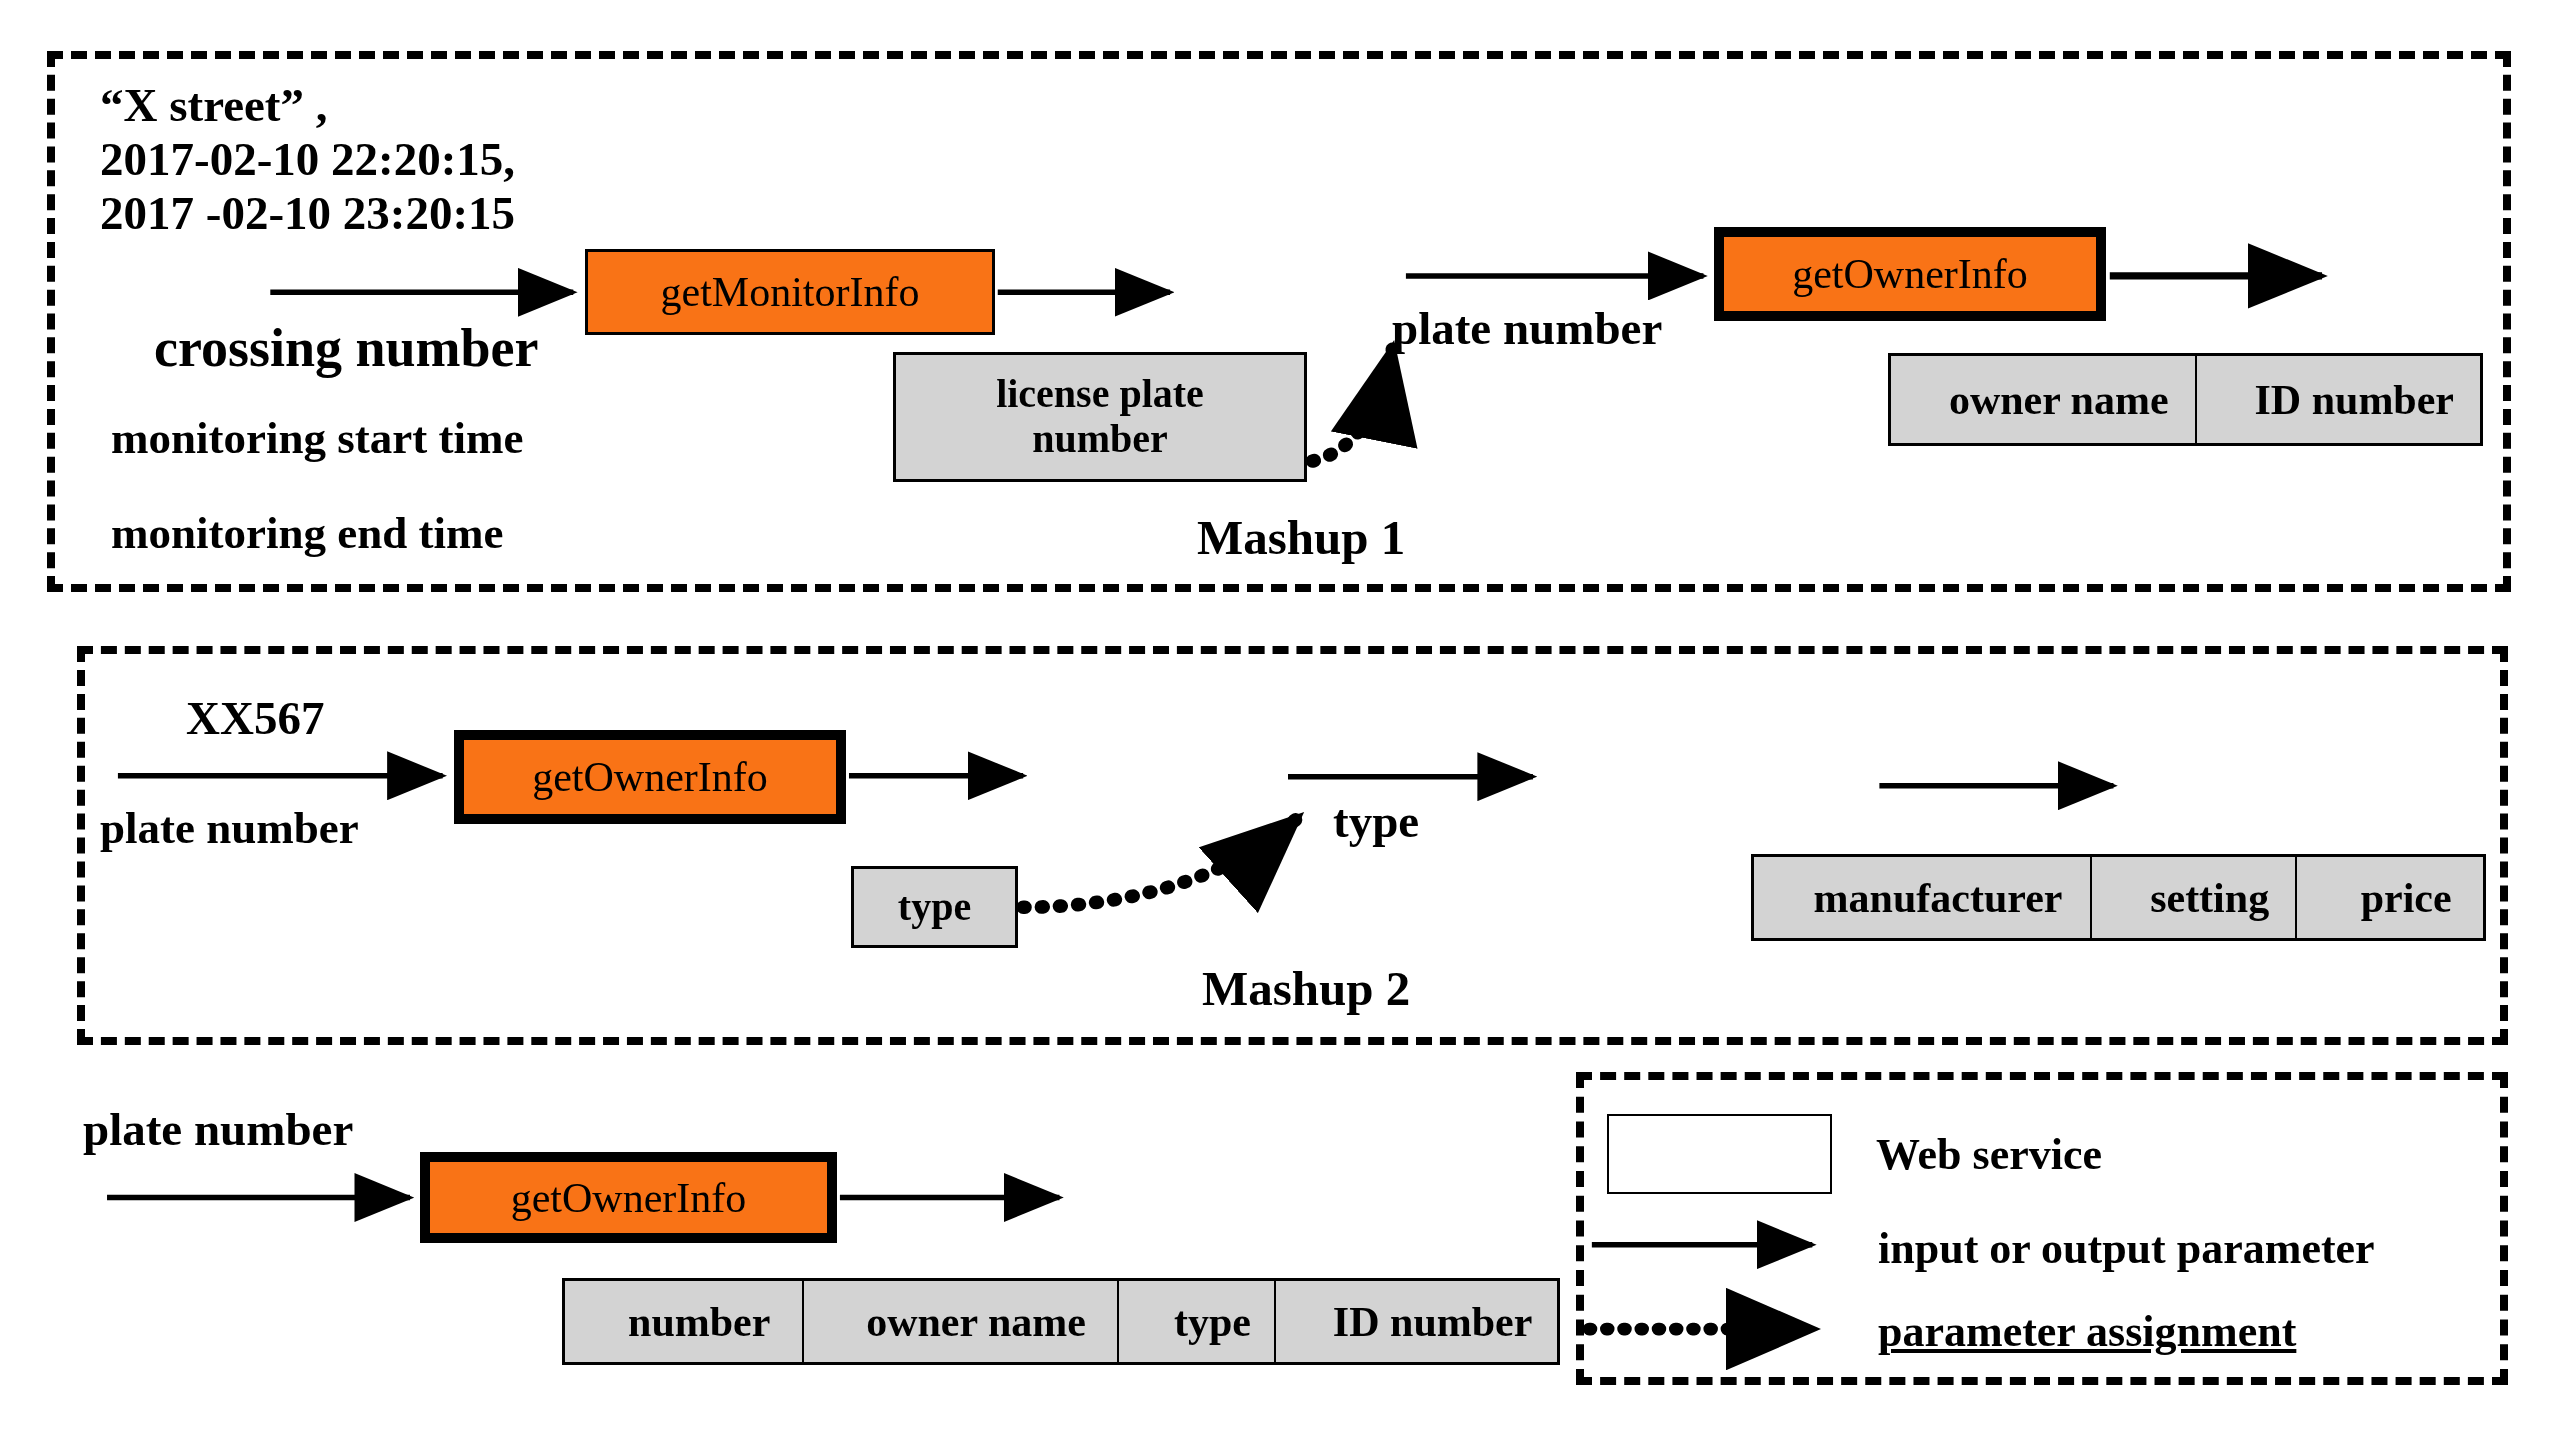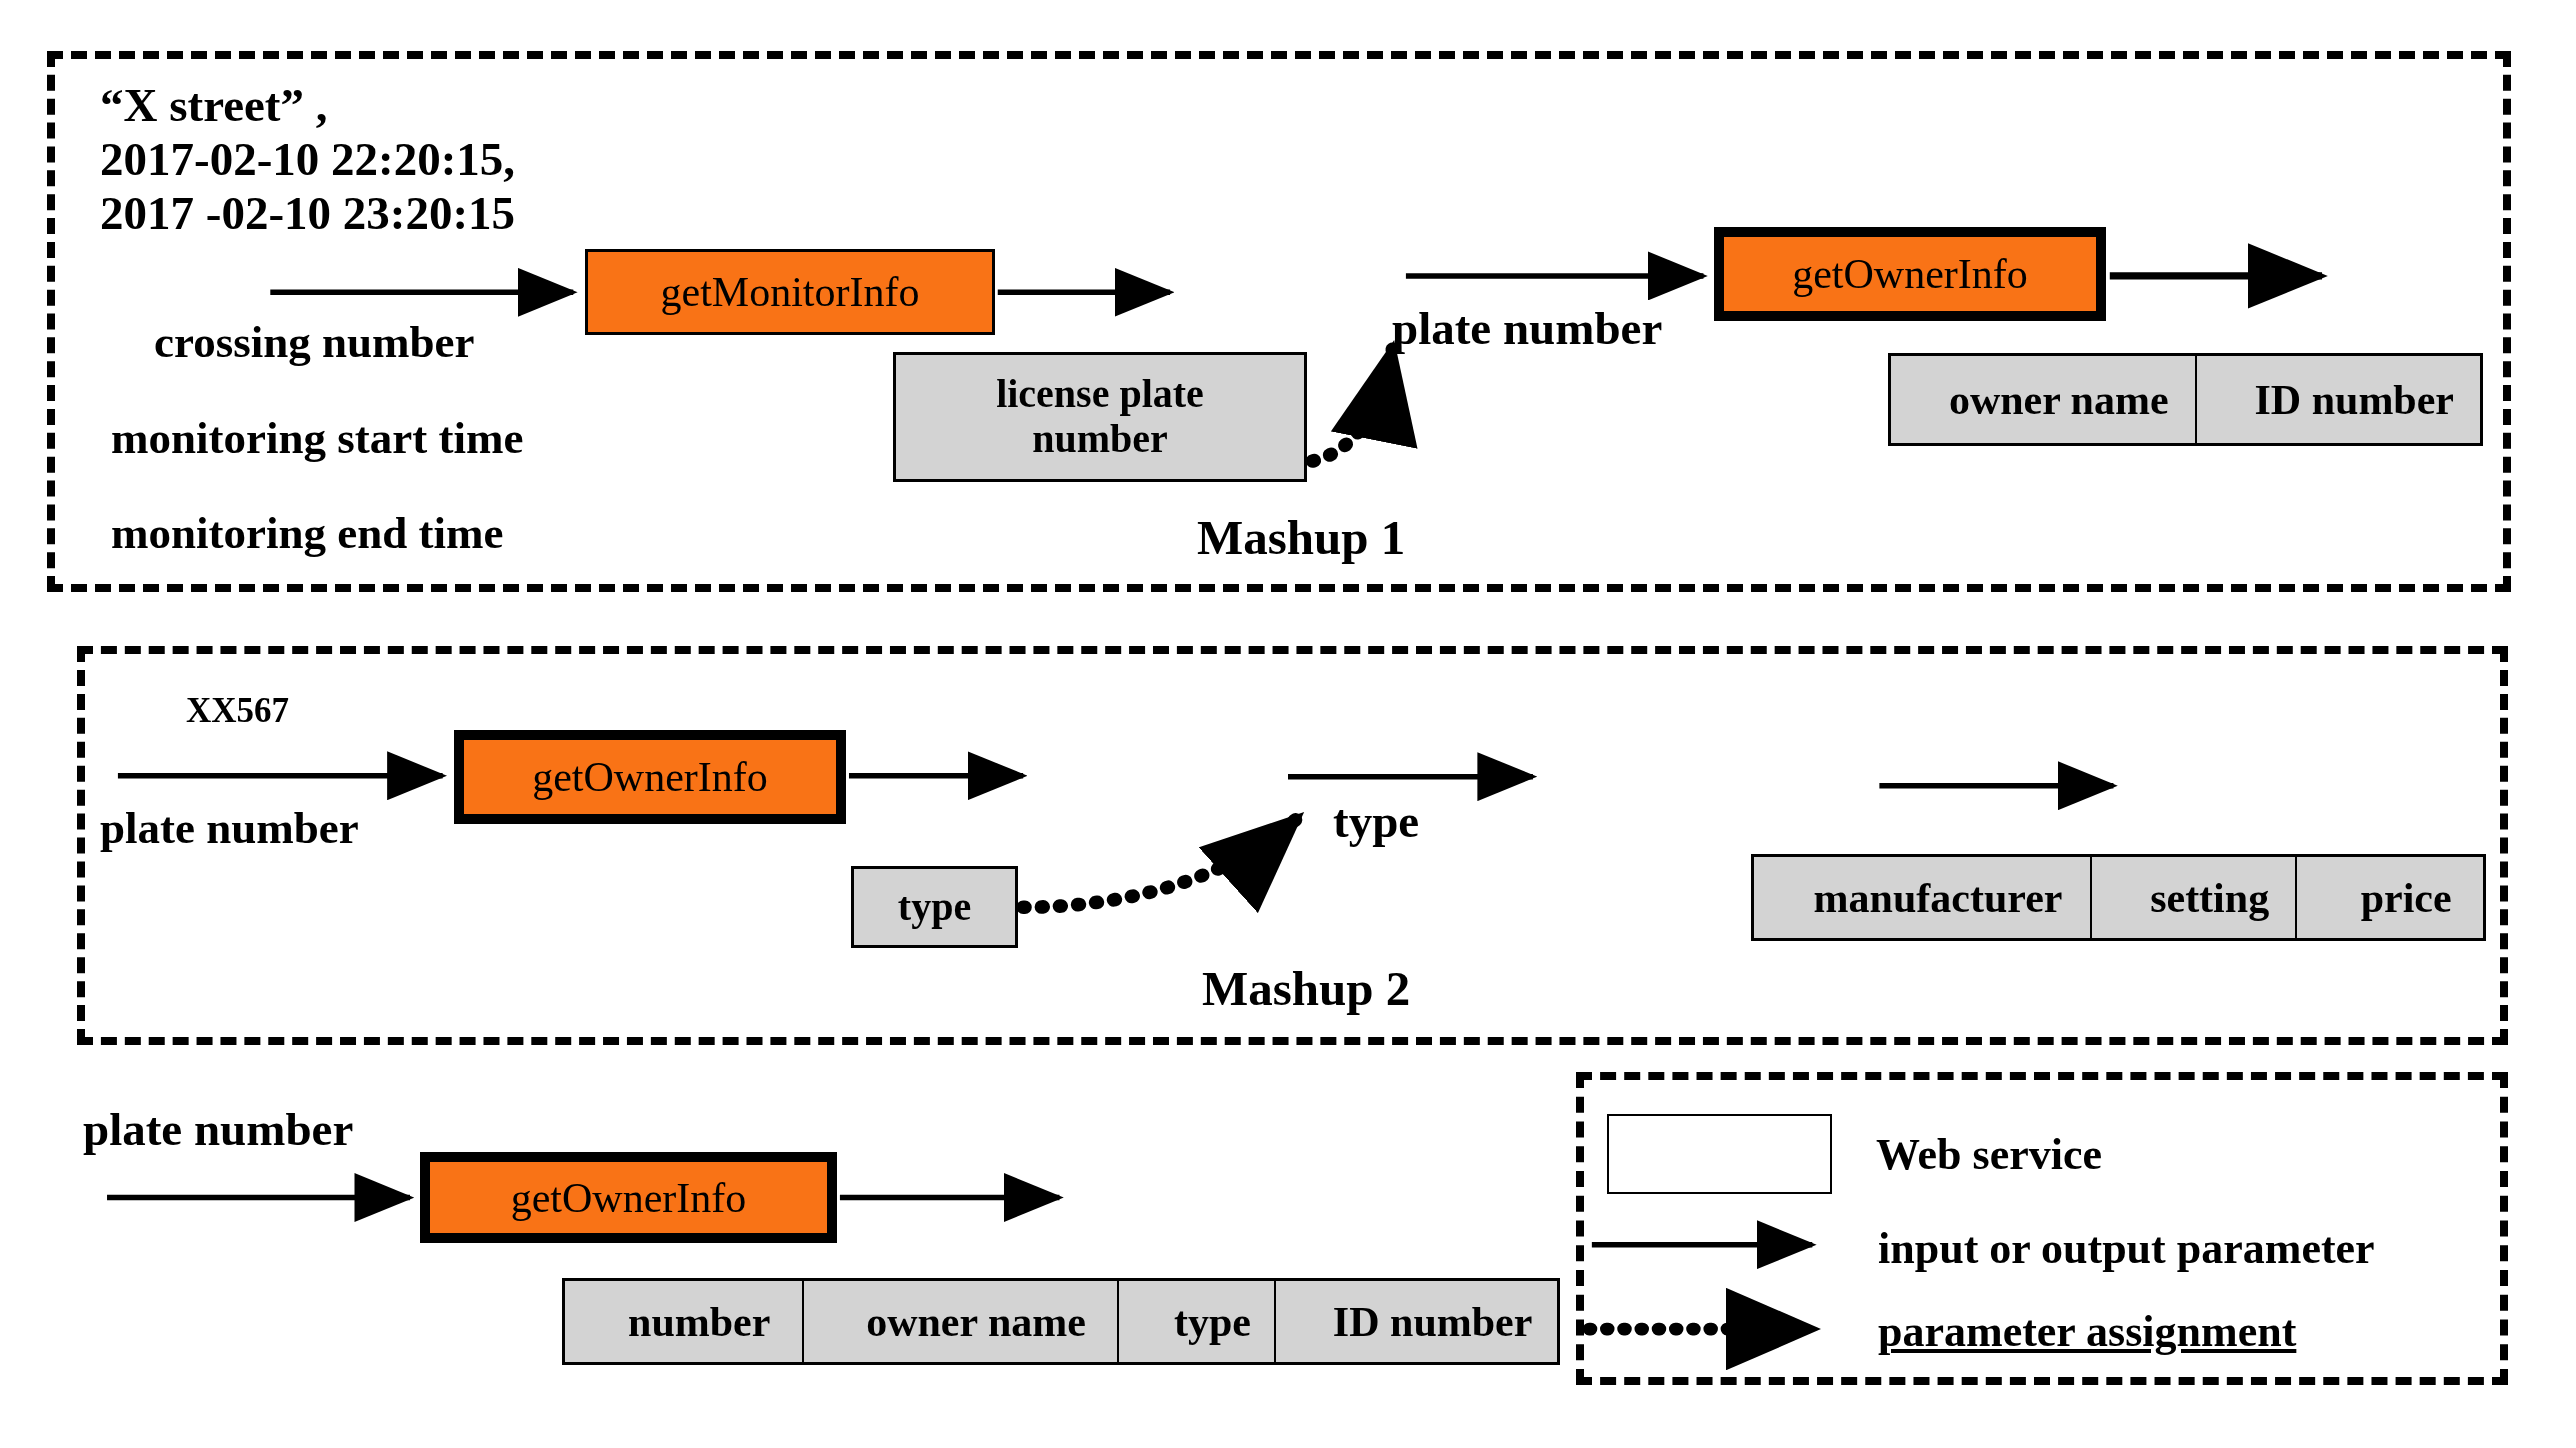--- a/index.html
+++ b/index.html
@@ -41,21 +41,21 @@
 <body>
 
 <div id="stage">
 
   <div class="dashbox" style="left:47px;top:51px;width:2464px;height:541px;"></div>
 
   <div class="lbl b" style="left:100px;top:78px;font-size:47px;">“X street” ,
 2017-02-10 22:20:15,
 2017 -02-10 23:20:15</div>
 
-  <div class="lbl b" style="left:154px;top:317px;font-size:45px;">crossing number</div>
+  <div class="lbl b" style="left:154px;top:317px;font-size:54px;">crossing number</div>
   <div class="lbl b" style="left:111px;top:413px;font-size:45px;">monitoring start time</div>
   <div class="lbl b" style="left:111px;top:508px;font-size:45px;">monitoring end time</div>
 
   <div class="svc" style="left:585px;top:249px;width:410px;height:86px;">getMonitorInfo</div>
 
   <div class="param" style="left:893px;top:352px;width:414px;height:130px;">license plate
 number</div>
 
   <div class="lbl b" style="left:1392px;top:301px;font-size:47px;">plate number</div>
 
@@ -63,21 +63,21 @@
 
   <div class="ptable" style="left:1888px;top:353px;width:595px;height:93px;">
     <div class="cell" style="width:310px;">owner name</div>
     <div class="cell" style="width:285px;">ID number</div>
   </div>
 
   <div class="lbl b" style="left:1197px;top:510px;font-size:49px;">Mashup 1</div>
 
   <div class="dashbox" style="left:77px;top:646px;width:2431px;height:399px;"></div>
 
-  <div class="lbl b" style="left:186px;top:691px;font-size:35px;">XX567</div>
+  <div class="lbl b" style="left:186px;top:691px;font-size:47px;">XX567</div>
   <div class="lbl b" style="left:100px;top:803px;font-size:45px;">plate number</div>
 
   <div class="svc thick" style="left:454px;top:730px;width:392px;height:94px;">getOwnerInfo</div>
 
   <div class="param" style="left:851px;top:866px;width:167px;height:82px;">type</div>
 
   <div class="lbl b" style="left:1333px;top:794px;font-size:47px;">type</div>
 
 
   <div class="ptable" style="left:1751px;top:854px;width:735px;height:87px;">

